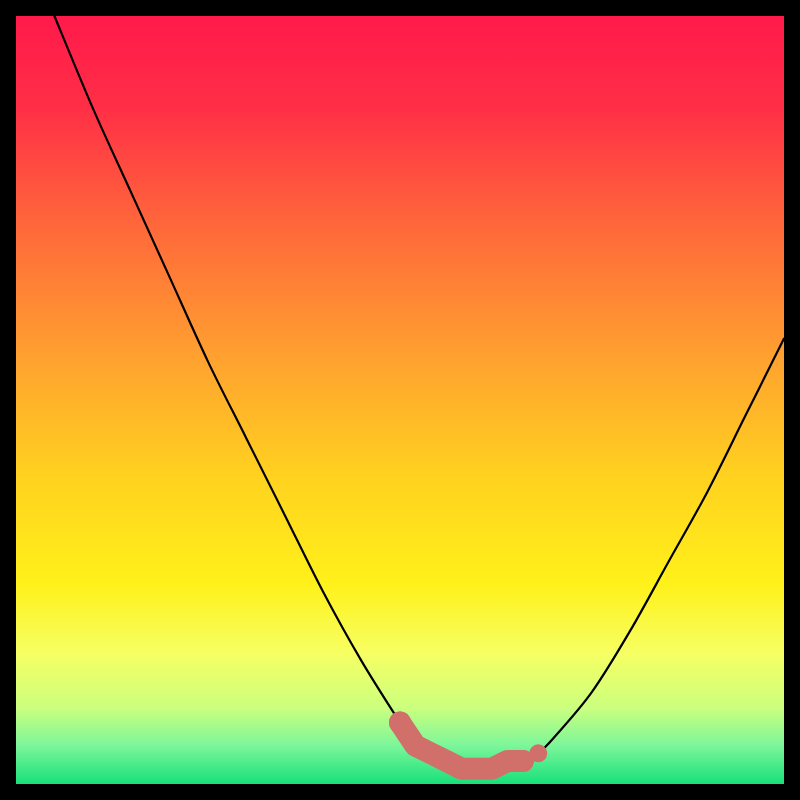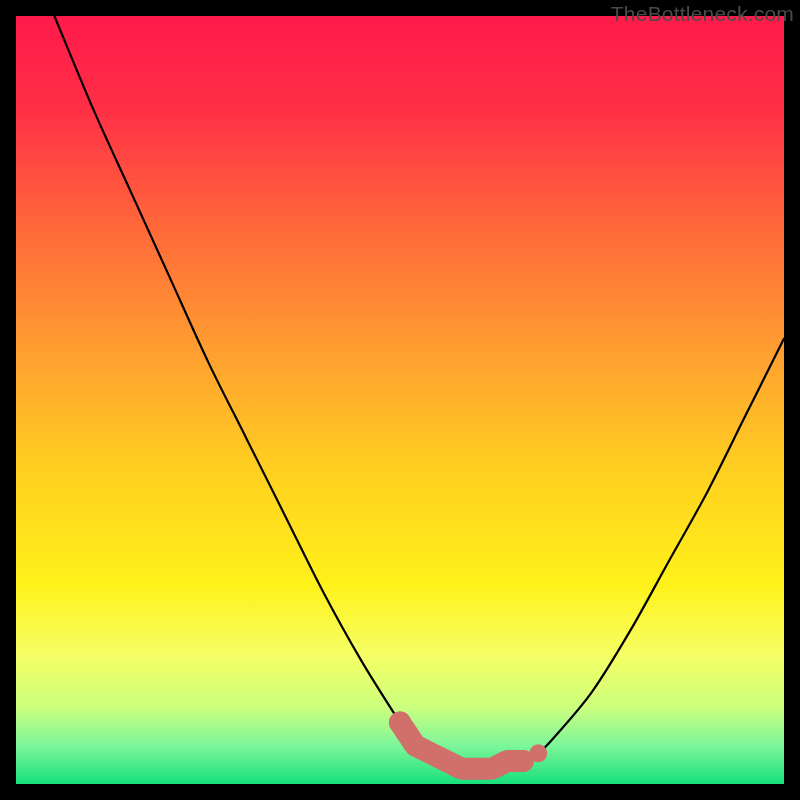--- a/index.html
+++ b/index.html
@@ -76,15 +76,14 @@
       <g id="marker-group">
           <path d="M 384 706.56 L 399.36 729.6 L 414.72 737.28 L 430.08000000000004 744.96 L 445.43999999999994 752.64 L 460.79999999999995 752.64 L 476.15999999999997 752.64 L 491.52 744.96 L 506.88 744.96" fill="none" stroke="#d1706b" stroke-width="22" stroke-linecap="round" stroke-linejoin="round"></path>
           <circle cx="384" cy="706.56" r="11" fill="#d1706b"></circle>
           <circle cx="506.88" cy="744.96" r="11" fill="#d1706b"></circle>
           <circle cx="522.24" cy="737.28" r="9" fill="#d1706b"></circle>
         </g>
     </svg>
 
   </div>
 
-  <div class="watermark">TheBottleneck.com</div>
 
 </div>
 
 </body></html>

